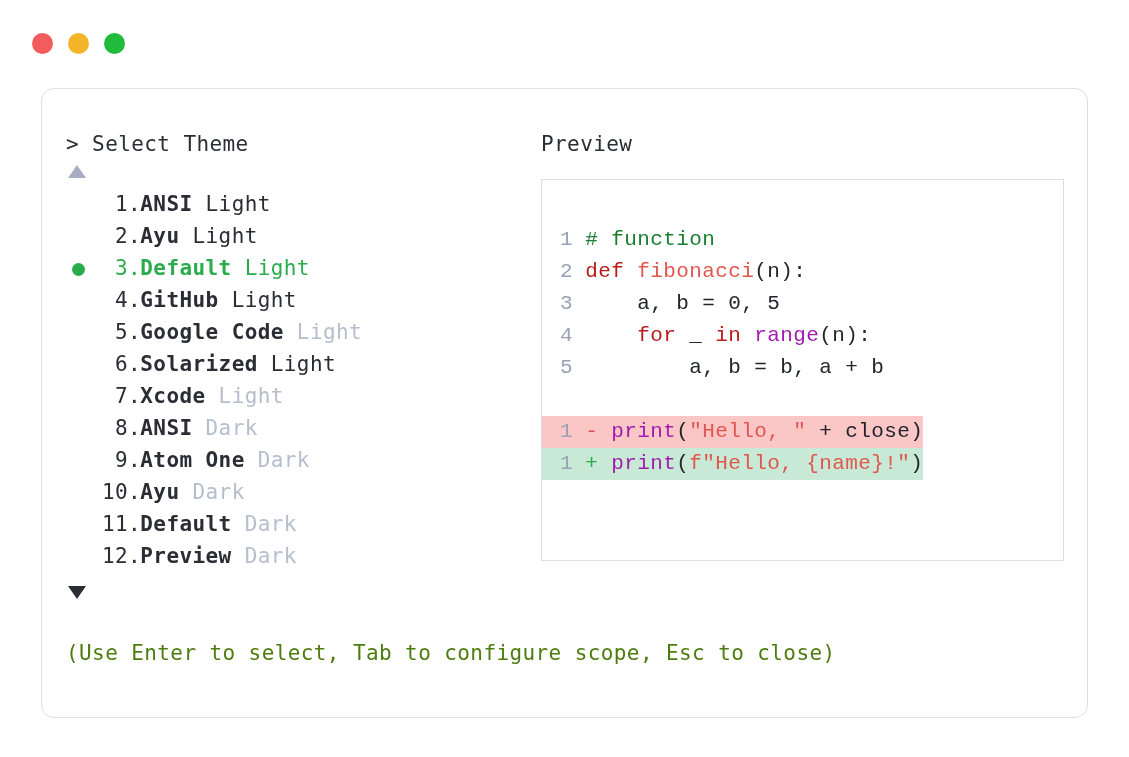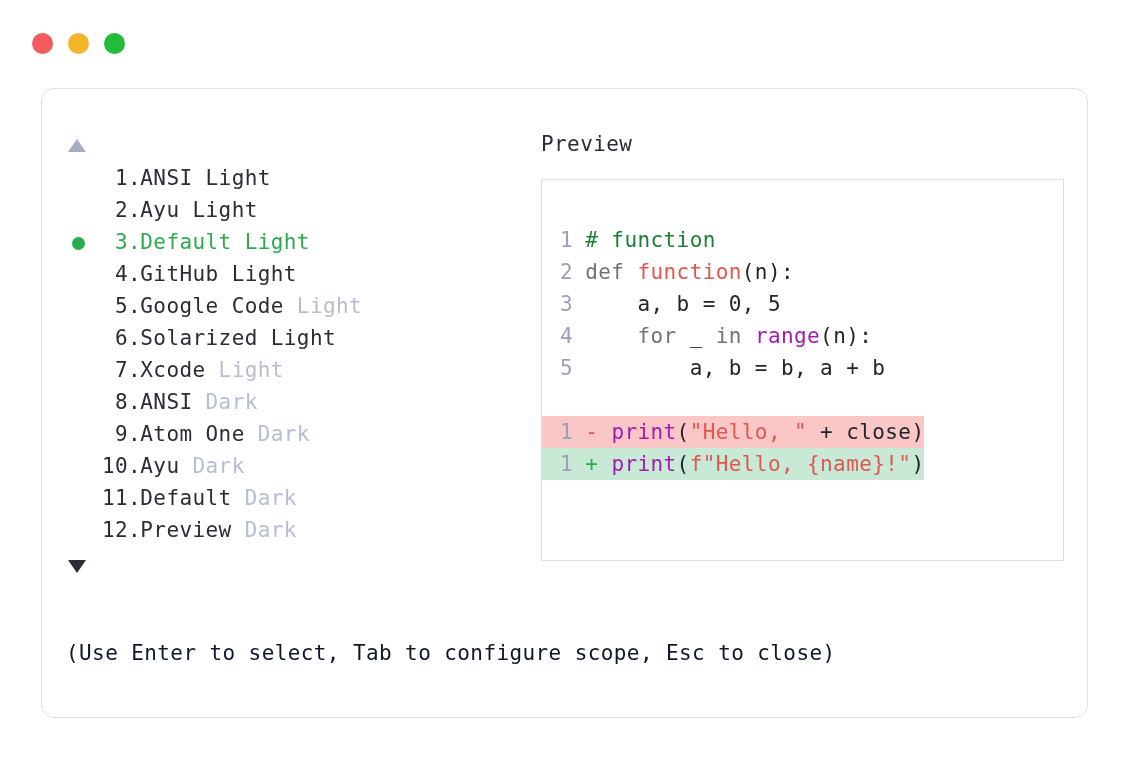--- a/index.html
+++ b/index.html
@@ -89,21 +89,21 @@
     height: 13px;
     border-radius: 50%;
     background: #2aab4c;
   }
   .row-num {
     display: inline-block;
     width: 2ch;
     text-align: right;
     color: #2b2d35;
   }
-  .row-name { color: #2b2d35; }
+  .row-name { color: #2b2d35; font-weight: bold; }
   .row-suffix { color: #2b2d35; text-align: center; }
   .theme-row.selected .row-num,
   .theme-row.selected .row-dot,
   .theme-row.selected .row-name,
   .theme-row.selected .row-suffix { color: #2aab4c; }
   .theme-row.muted-suffix .row-suffix { color: #b6bdcd; }
 
   #scroll-down-icon {
     margin-top: 14px;
     margin-left: 2px;
@@ -115,21 +115,21 @@
   }
 
   
   #help-hint {
     position: absolute;
     left: 24px;
     top: 550px;
     font-size: 21px;
     line-height: 28px;
     letter-spacing: 0.4px;
-    color: #0f172a;
+    color: #4d7c0f;
     white-space: pre;
   }
 
   
   #right-col {
     position: absolute;
     left: 499px;
     top: 42px;
     width: 525px;
   }
@@ -141,38 +141,39 @@
     white-space: pre;
   }
   #preview-box {
     margin-top: 22px;
     box-sizing: border-box;
     width: 523px;
     height: 382px;
     border: 1.6px solid #dadee8;
     background: #ffffff;
     padding: 44px 0 0 0;
+    font-family: Liberation Mono, monospace;
   }
   .code-line {
     height: 32px;
     line-height: 32px;
     font-size: 21px;
     letter-spacing: 0.4px;
     white-space: pre;
     padding-left: 18px;
   }
   .ln {
     display: inline-block;
     width: 1ch;
     text-align: right;
     color: #9aa1b4;
     margin-right: 1ch;
   }
   .tok-comment { color: #1a7f32; }
-  .tok-keyword { color: #737373; }
+  .tok-keyword { color: #b91c1c; }
   .tok-func    { color: #e0574f; }
   .tok-builtin { color: #a21caf; }
   .tok-plain   { color: #23252c; }
   .tok-string  { color: #e0574f; }
 
   .spacer-line { height: 32px; }
 
   .diff-line {
     height: 32px;
     line-height: 32px;
@@ -192,20 +193,21 @@
 
 <div id="titlebar">
   <span class="dot" style="background: rgb(242, 92, 92);"></span>
   <span class="dot" style="background: rgb(245, 181, 43);"></span>
   <span class="dot" style="background: rgb(34, 187, 59);"></span>
 </div>
 
 <div id="card">
 
   <div id="left-col">
+    <div id="prompt-row">&gt; Select Theme</div>
     <div id="scroll-up-icon"></div>
     <div id="theme-list">
         <div class="theme-row"><span class="row-num"> 1.</span><span class="row-name"> ANSI </span><span class="row-suffix">Light</span></div>
         <div class="theme-row"><span class="row-num"> 2.</span><span class="row-name"> Ayu </span><span class="row-suffix">Light</span></div>
         <div class="theme-row selected"><span class="bullet" style="background: rgb(42, 171, 76);"></span><span class="row-num"> 3.</span><span class="row-name"> Default </span><span class="row-suffix">Light</span></div>
         <div class="theme-row"><span class="row-num"> 4.</span><span class="row-name"> GitHub </span><span class="row-suffix">Light</span></div>
         <div class="theme-row muted-suffix"><span class="row-num"> 5.</span><span class="row-name"> Google Code </span><span class="row-suffix">Light</span></div>
         <div class="theme-row"><span class="row-num"> 6.</span><span class="row-name"> Solarized </span><span class="row-suffix">Light</span></div>
         <div class="theme-row muted-suffix"><span class="row-num"> 7.</span><span class="row-name"> Xcode </span><span class="row-suffix">Light</span></div>
         <div class="theme-row muted-suffix"><span class="row-num"> 8.</span><span class="row-name"> ANSI </span><span class="row-suffix">Dark</span></div>
@@ -217,21 +219,21 @@
     <div id="scroll-down-icon"></div>
   </div>
 
   <div id="help-hint">(Use Enter to select, Tab to configure scope, Esc to close)</div>
 
   <div id="right-col">
     <div id="preview-label">Preview</div>
     <div id="preview-box">
       <div id="code-block">
           <div class="code-line"><span class="ln">1</span><span class="tok-comment"># function</span></div>
-          <div class="code-line"><span class="ln">2</span><span class="tok-keyword">def </span><span class="tok-func">function</span><span class="tok-plain">(n):</span></div>
+          <div class="code-line"><span class="ln">2</span><span class="tok-keyword">def </span><span class="tok-func">fibonacci</span><span class="tok-plain">(n):</span></div>
           <div class="code-line"><span class="ln">3</span><span class="tok-plain">    a, b = 0, 5</span></div>
           <div class="code-line"><span class="ln">4</span><span class="tok-plain">    </span><span class="tok-keyword">for</span><span class="tok-plain"> _ </span><span class="tok-keyword">in</span><span class="tok-plain"> </span><span class="tok-builtin">range</span><span class="tok-plain">(n):</span></div>
           <div class="code-line"><span class="ln">5</span><span class="tok-plain">        a, b = b, a + b</span></div>
         </div>
       <div class="spacer-line"></div>
       <div id="diff-block">
           <div class="diff-line removed"><span class="ln">1</span><span class="diff-mark-minus">- </span><span class="tok-builtin">print</span><span class="tok-plain">(</span><span class="tok-string">"Hello, "</span><span class="tok-plain"> + close)</span></div>
           <div class="diff-line added"><span class="ln">1</span><span class="diff-mark-plus">+ </span><span class="tok-builtin">print</span><span class="tok-plain">(</span><span class="tok-string">f"Hello, {name}!"</span><span class="tok-plain">)</span></div>
         </div>
     </div>

